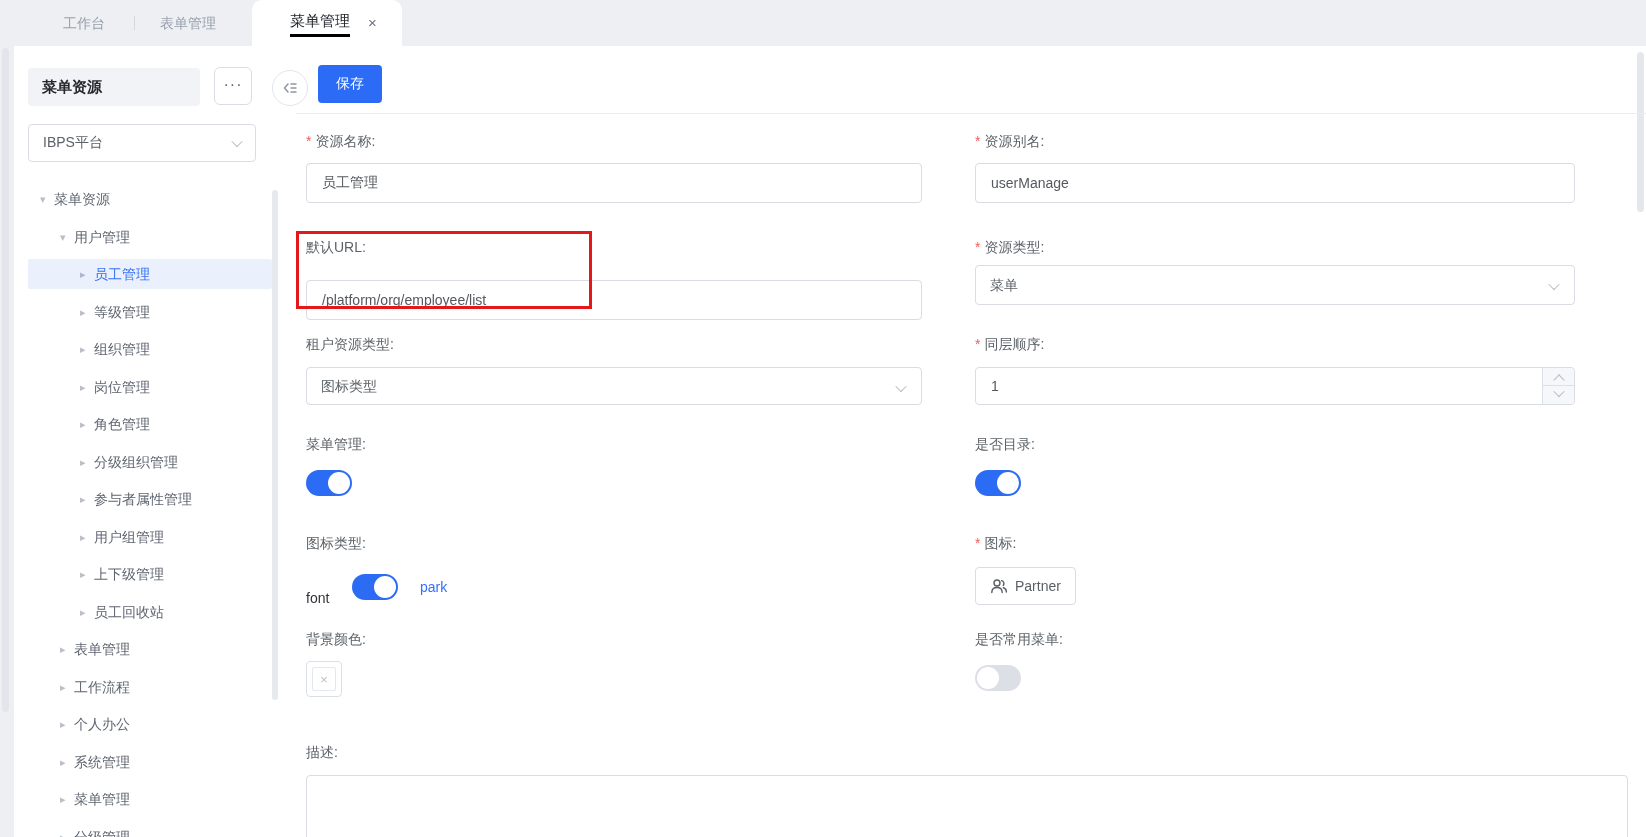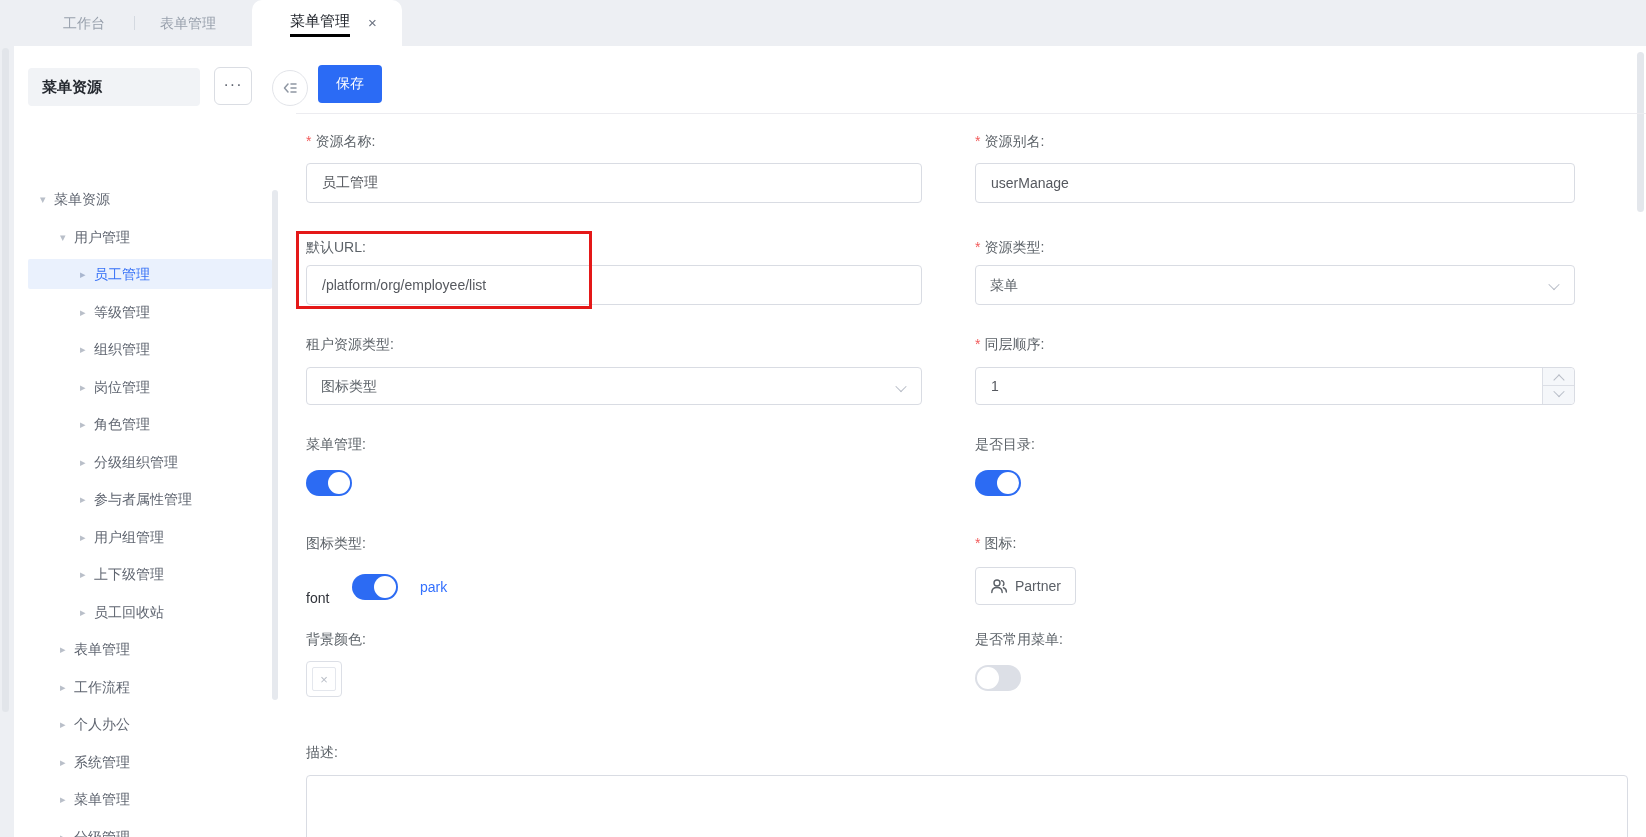--- a/index.html
+++ b/index.html
@@ -100,20 +100,24 @@
   <div class="collapse-btn">
     <svg width="18" height="18" viewBox="0 0 18 18">
       <g stroke="#8f97a3" stroke-width="1.5" fill="none" stroke-linecap="round" stroke-linejoin="round">
         <path d="M7 5 L3.5 9 L7 13"></path>
         <line x1="10" y1="5" x2="15" y2="5"></line>
         <line x1="10" y1="9" x2="15" y2="9"></line>
         <line x1="10" y1="13" x2="15" y2="13"></line>
       </g>
     </svg>
   </div>
+  <div class="select-box platform-select">
+    <span class="val">IBPS平台</span>
+    <span class="chev"></span>
+  </div>
   <div class="tree" id="tree">
       <div class="tree-row" style="padding-left: 12px;">
         <span class="tree-caret">▾</span>
         <span>菜单资源</span>
       </div>
       <div class="tree-row" style="padding-left: 32px;">
         <span class="tree-caret">▾</span>
         <span>用户管理</span>
       </div>
       <div class="tree-row selected" style="padding-left: 52px;">
@@ -186,21 +190,21 @@
   <div class="toolbar-divider"></div>
 
   <div class="f-label" style="left:306px; top:133px;"><span class="req">*</span><span>资源名称:</span></div>
   <input class="t-input" style="left: 306px; top: 163px; width: 616px;" value="员工管理">
 
   <div class="f-label" style="left:975px; top:133px;"><span class="req">*</span><span>资源别名:</span></div>
   <input class="t-input" style="left: 975px; top: 163px; width: 600px;" value="userManage">
 
   <div class="highlight-box" style="border-color: rgb(228, 24, 24);"></div>
   <div class="f-label" style="left:306px; top:239px;"><span>默认URL:</span></div>
-  <input class="t-input" style="left: 306px; top: 265px; width: 616px;" value="/platform/org/employee/list">
+  <input class="t-input" style="left: 306px; top: 280px; width: 616px;" value="/platform/org/employee/list">
 
   <div class="f-label" style="left:975px; top:239px;"><span class="req">*</span><span>资源类型:</span></div>
   <div class="select-box fake-select" style="left:975px; top:265px; width:600px;">
     <span class="val">菜单</span>
     <span class="chev"></span>
   </div>
 
   <div class="f-label" style="left:306px; top:336px;"><span>租户资源类型:</span></div>
   <div class="select-box fake-select" style="left:306px; top:367px; width:616px; height:38px;">
     <span class="val">图标类型</span>

